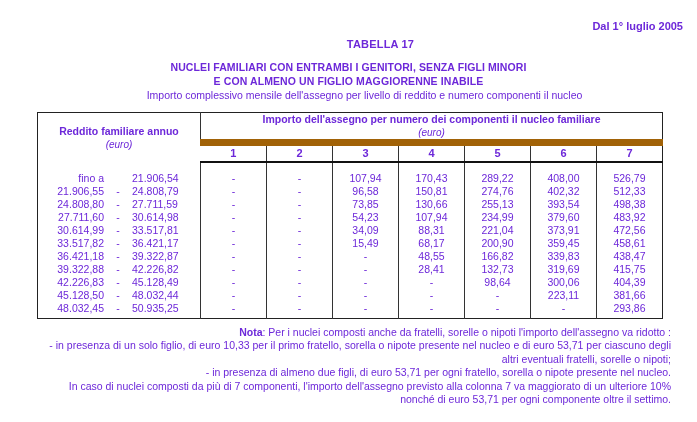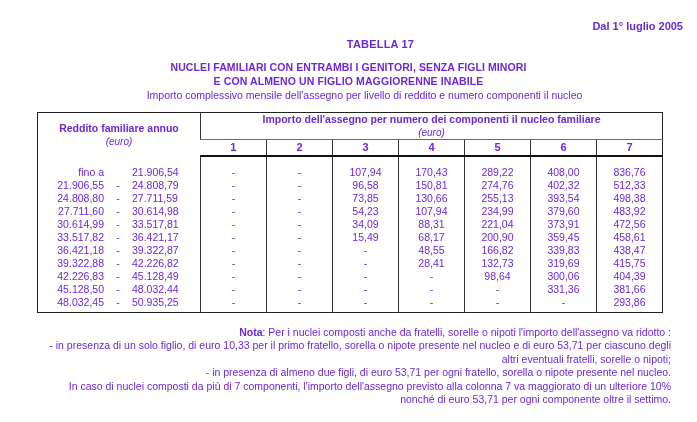--- a/index.html
+++ b/index.html
@@ -42,21 +42,21 @@
     font-family:"Liberation Sans", sans-serif;
   }
   table.alw th:first-child, table.alw td:first-child{border-left:none;}
   thead th{vertical-align:middle;}
   th.income-head{
     font-size:10.5px;font-weight:bold;line-height:13px;
     height:38px;text-align:center;
   }
   th.amount-head{
     font-size:10.5px;font-weight:bold;line-height:13px;
-    border-bottom:1px solid #a16207;
+    border-bottom:7px solid #a16207;
   }
   .unit{font-weight:normal;font-style:italic;font-size:10px;}
   tr.comp-row th{
     height:15px;font-size:11px;font-weight:bold;
     text-align:center;line-height:15px;
     border-bottom:2px solid #111;
   }
   tbody td{
     font-size:10.5px;font-weight:normal;
     height:13px;line-height:13px;
@@ -135,21 +135,21 @@
               <span class="dash"></span>
               <span class="hi">21.906,54</span>
             </div>
           </td>
           <td class="val">-</td>
           <td class="val">-</td>
           <td class="val">107,94</td>
           <td class="val">170,43</td>
           <td class="val">289,22</td>
           <td class="val">408,00</td>
-          <td class="val">836,76</td>
+          <td class="val">526,79</td>
         </tr>
         <tr>
           <td class="income">
             <div class="range">
               <span class="lo">21.906,55</span>
               <span class="dash">-</span>
               <span class="hi">24.808,79</span>
             </div>
           </td>
           <td class="val">-</td>
@@ -278,21 +278,21 @@
               <span class="lo">45.128,50</span>
               <span class="dash">-</span>
               <span class="hi">48.032,44</span>
             </div>
           </td>
           <td class="val">-</td>
           <td class="val">-</td>
           <td class="val">-</td>
           <td class="val">-</td>
           <td class="val">-</td>
-          <td class="val">331,36</td>
+          <td class="val">223,11</td>
           <td class="val">381,66</td>
         </tr>
         <tr>
           <td class="income">
             <div class="range">
               <span class="lo">48.032,45</span>
               <span class="dash">-</span>
               <span class="hi">50.935,25</span>
             </div>
           </td>

